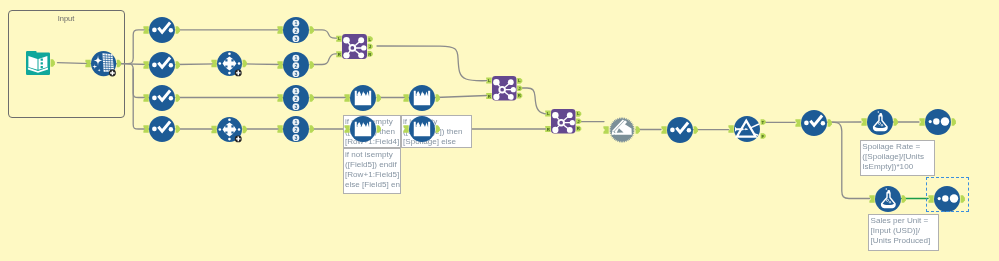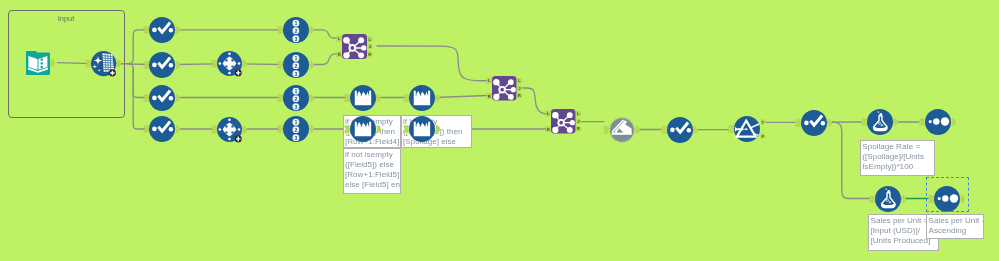--- a/index.html
+++ b/index.html
@@ -1,17 +1,17 @@
 <!DOCTYPE html>
 <html><head>
 <meta charset="utf-8">
 <style>
   html,body{margin:0;padding:0;}
   body{width:999px;height:261px;background:#ffffff;font-family:"Liberation Sans",sans-serif;overflow:hidden;}
-  #canvas{position:relative;width:999px;height:261px;background:#bef264;}
+  #canvas{position:relative;width:999px;height:261px;background:#fef9c3;}
   #wires{position:absolute;left:0;top:0;width:999px;height:261px;z-index:2;}
   .container-box{position:absolute;border:1.3px solid #6d6d6d;border-radius:4px;background:transparent;box-sizing:border-box;z-index:1;}
   .container-title{position:absolute;font-size:7.5px;color:#6a6a6a;text-align:center;width:100%;top:2.5px;left:0;}
   .ann{position:absolute;background:#fff;border:1px solid #b0b0b0;box-sizing:border-box;
        font-size:8.1px;line-height:10.0px;color:#8795a3;padding:1px 0 0 1.5px;
        font-family:"Liberation Sans",sans-serif;overflow:hidden;z-index:3;}
   .ann-line{white-space:nowrap;}
   .sel-box{position:absolute;border:1.2px dashed #3b8ede;box-sizing:border-box;z-index:6;}
   .tool{position:absolute;z-index:5;}
 </style>
@@ -634,31 +634,27 @@
       <div class="ann-line">([Field4]) then</div>
       <div class="ann-line">[Row+1:Field4]</div>
     </div>
     <div class="ann" style="left: 400.5px; top: 114.5px; width: 71.5px; height: 33.5px;">
       <div class="ann-line">if isempty</div>
       <div class="ann-line">([Spoilage]) then</div>
       <div class="ann-line">[Spoilage] else</div>
     </div>
     <div class="ann" style="left: 342.5px; top: 148px; width: 58px; height: 46px;">
       <div class="ann-line">if not isempty</div>
-      <div class="ann-line">([Field5]) else</div>
+      <div class="ann-line">([Field5]) endif</div>
       <div class="ann-line">[Row+1:Field5]</div>
       <div class="ann-line">else [Field5] endif</div>
     </div>
     <div class="ann" style="left: 859.8px; top: 139.5px; width: 75px; height: 36px;">
       <div class="ann-line">Spoilage Rate =</div>
       <div class="ann-line">([Spoilage]/[Units</div>
       <div class="ann-line">IsEmpty])*100</div>
     </div>
     <div class="ann" style="left: 868px; top: 213.5px; width: 71px; height: 37px;">
       <div class="ann-line">Sales per Unit =</div>
       <div class="ann-line">[Input (USD)]/</div>
       <div class="ann-line">[Units Produced]</div>
     </div>
-    <div class="ann" style="left: 926px; top: 213.5px; width: 58px; height: 25px;">
-      <div class="ann-line">Sales per Unit -</div>
-      <div class="ann-line">Ascending</div>
-    </div>
   </div>
 
 </body></html>

